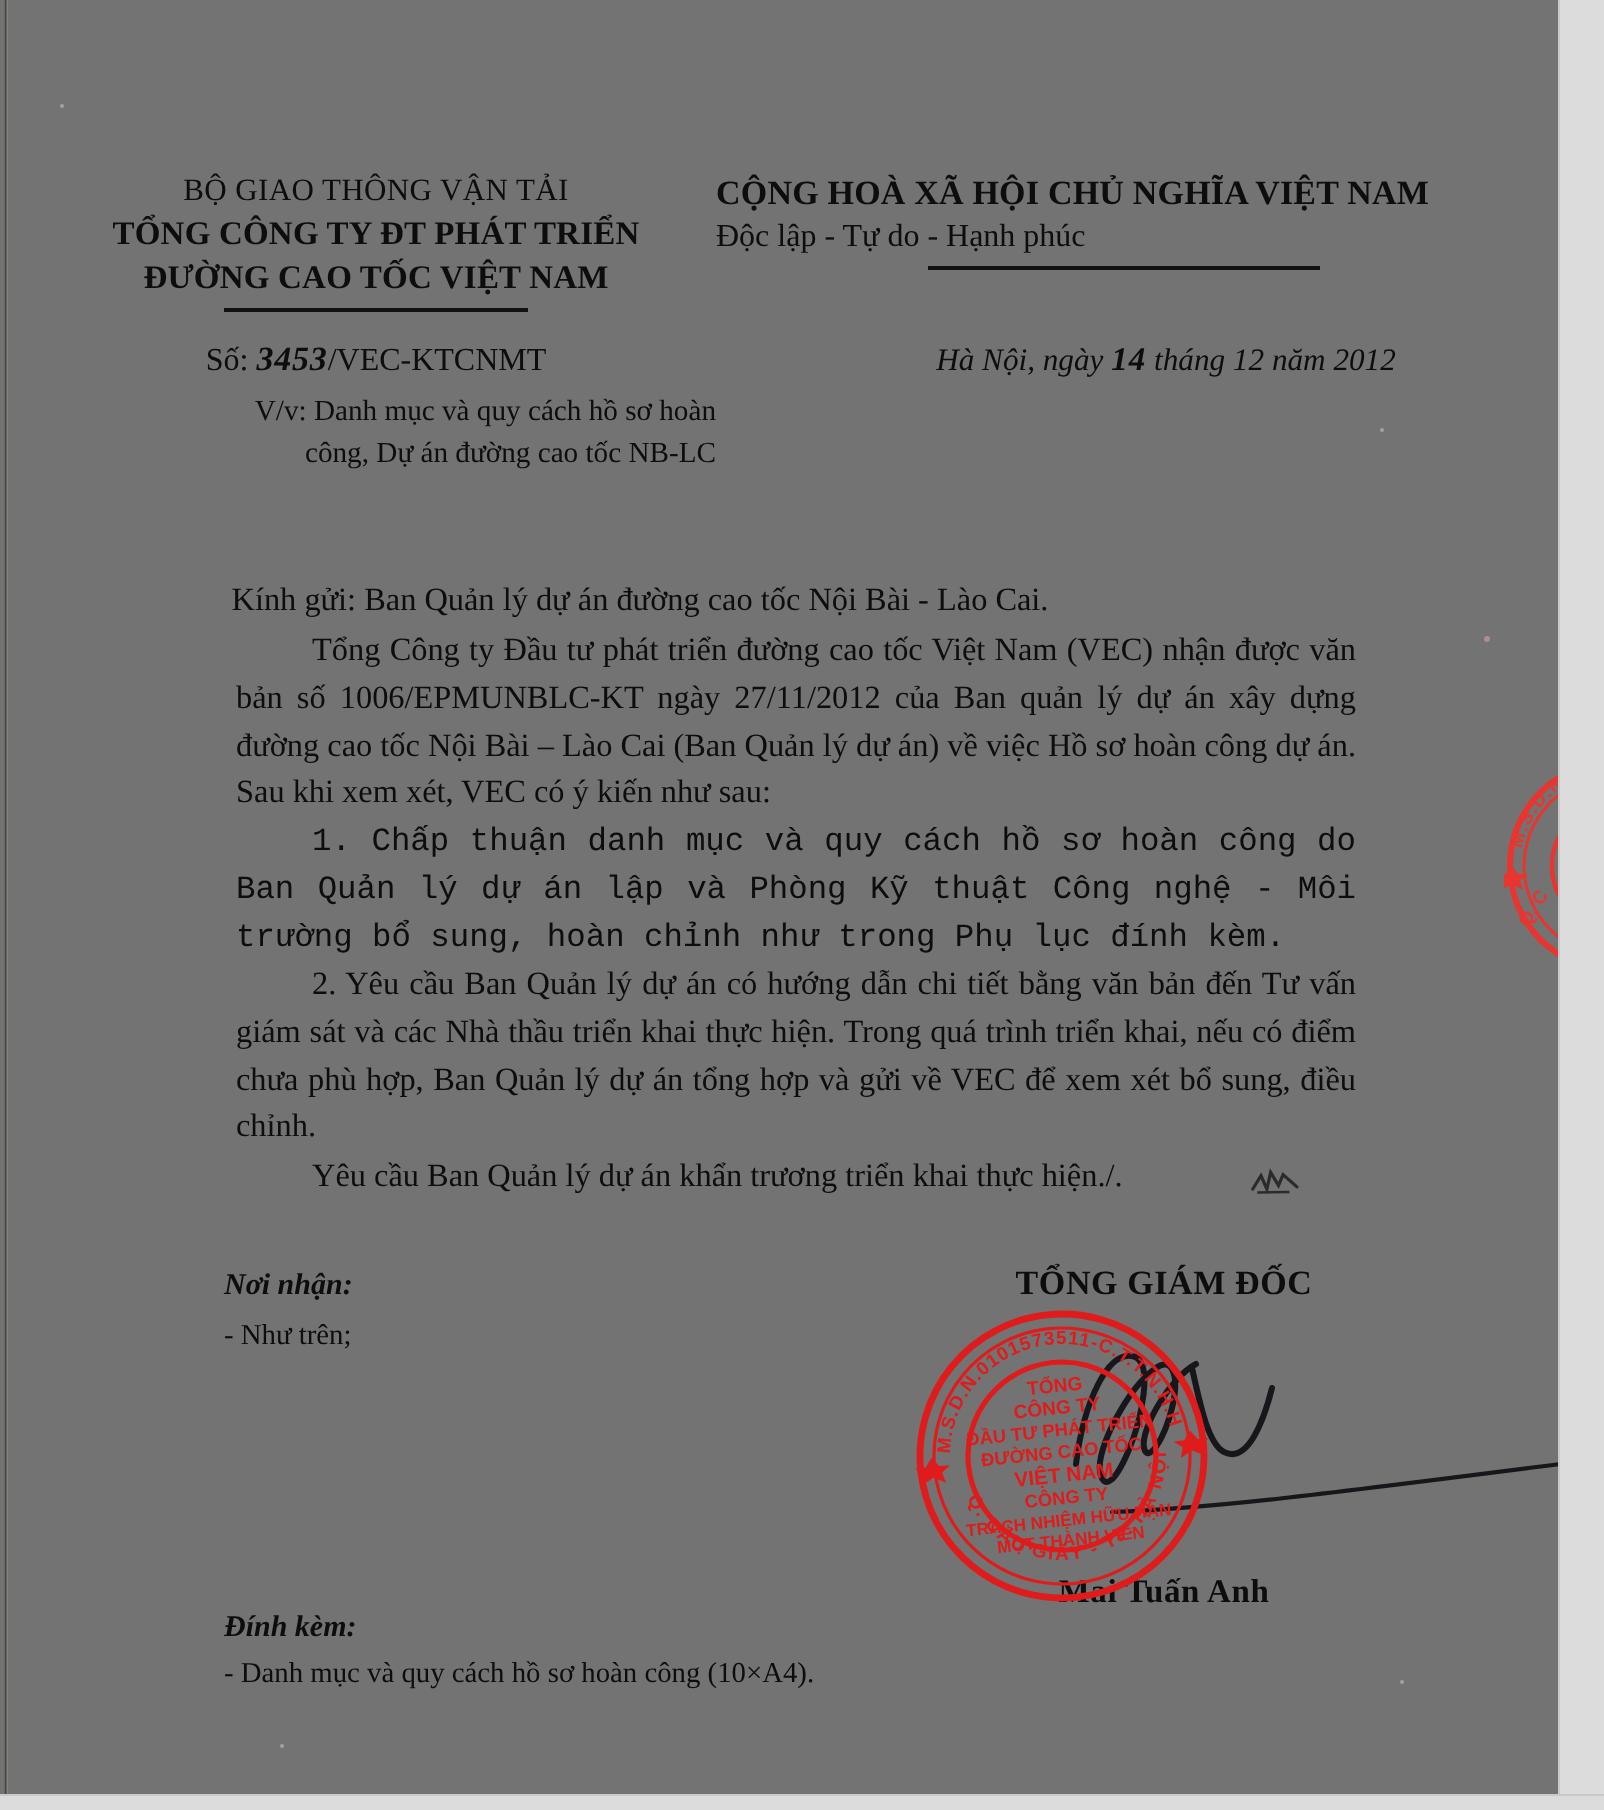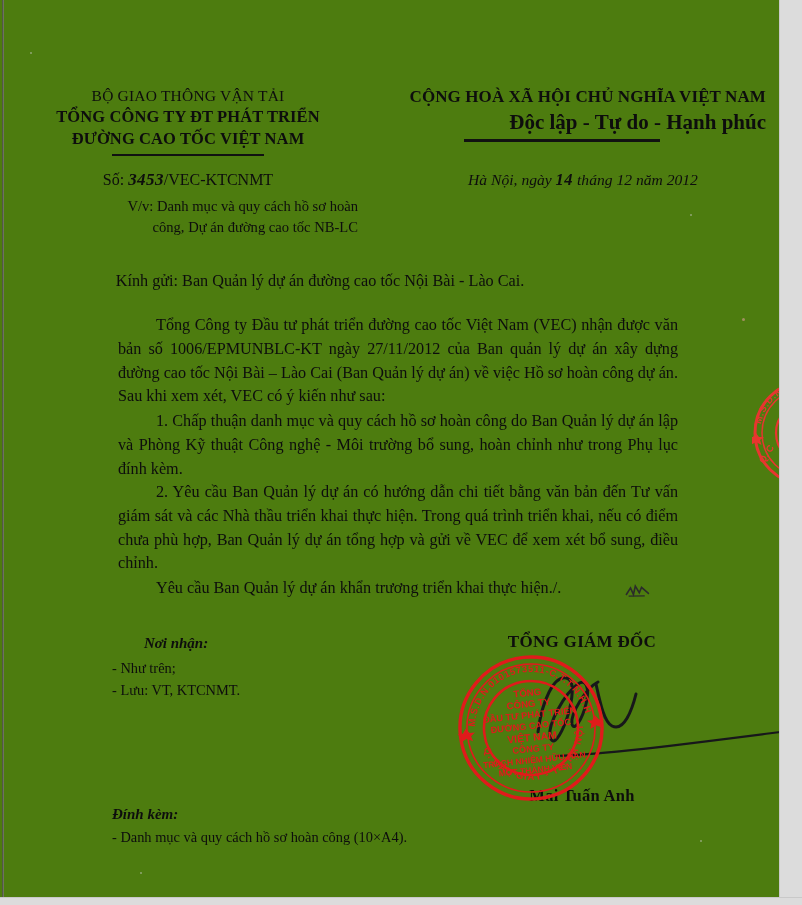--- a/index.html
+++ b/index.html
@@ -42,37 +42,37 @@
     left: 0; bottom: 0;
     width: 802px; height: 7px;
     background: #dcdcdc;
     border-top: 1px solid #c9c9c9;
   }
   .page {
     position: absolute;
     left: 0; top: 0;
     width: 780px;
     height: 898px;
-    background: #4d7c0f;
+    background: #737373;
   }
 
   
   .header {
     position: absolute;
     top: 86px; left: 0; width: 780px;
     display: flex;
   }
   .hdr-left {
     width: 340px;
     margin-left: 18px;
     text-align: center;
   }
   .hdr-right {
     flex: 1;
-    text-align: right;
+    text-align: left;
     padding-right: 14px;
   }
   .org-ministry {
     font-size: 15.5px;
     letter-spacing: .2px;
     line-height: 1.32;
     white-space: nowrap;
   }
   .org-name {
     font-weight: bold;
@@ -88,22 +88,22 @@
     margin: 4px auto 0;
   }
   .nation {
     font-weight: bold;
     font-size: 17px;
     letter-spacing: .1px;
     line-height: 1.3;
     white-space: nowrap;
   }
   .motto {
-    font-weight: bold;
-    font-size: 21px;
+    font-weight: normal;
+    font-size: 16px;
     line-height: 1.35;
     display: inline-block;
     white-space: nowrap;
   }
   .rule-motto {
     width: 196px;
     height: 2.2px;
     background: #111;
     margin: 3px auto 0;
   }
@@ -145,39 +145,39 @@
     font-weight: bold;
     font-style: italic;
     letter-spacing: .5px;
     font-size: 16.5px;
     margin-top: 24px;
   }
 
   
   .recipient {
     position: absolute;
-    top: 272px; left: 0; width: 640px;
+    top: 291px; left: 0; width: 640px;
     text-align: center;
     font-size: 16.2px;
   }
   .body-block {
     position: absolute;
     left: 118px;
     width: 560px;
     font-size: 16.2px;
     line-height: 1.47;
     text-align: justify;
     text-justify: inter-word;
   }
   .body-block p {
     margin: 0 0 9px 0;
     text-indent: 38px;
   }
   #para-intro { top: 314px; }
-  #para-item1 { top: 410px; }
+  #para-item1 { top: 410px; font-family: Liberation Mono, monospace; }
   #para-item2 { top: 481px; }
   #para-close { top: 577px; }
   #para-close p { margin-bottom: 15px; }
   .ink-mark {
     position: absolute;
     top: 582px; left: 624px;
     width: 26px; height: 18px;
     color: #222;
     font-size: 15px;
     transform: rotate(-8deg);
@@ -327,21 +327,20 @@
       <svg width="26" height="18" viewBox="0 0 26 18">
         <path d="M2 11 L7 5 L9 12 L12 4 L15 11 L18 6 L24 13" stroke="#2b2b2b" stroke-width="1.6" fill="none" stroke-linecap="round"></path>
         <path d="M4 13 L20 15" stroke="#2b2b2b" stroke-width="1.3" fill="none"></path>
       </svg>
     </div>
 
     <div class="recipients">
       <div class="ttl">Nơi nhận:</div>
       <ul>
         <li>- Như trên;</li>
-        <li>- Lưu: VT, KTCNMT.</li>
       </ul>
     </div>
 
     <div class="signature">
       <div class="sig-title">TỔNG GIÁM ĐỐC</div>
     </div>
 
     <div class="handsig">
       <svg width="280" height="120" viewBox="0 0 280 120">
         <path d="M18 72 C22 40, 34 16, 46 18 C58 20, 50 52, 44 66 C38 80, 32 86, 30 76 C28 64, 44 34, 58 24 C66 18, 70 28, 66 44 C62 60, 54 72, 52 64 C50 54, 66 28, 78 22" stroke="#17171b" stroke-width="3" fill="none" stroke-linecap="round" stroke-linejoin="round"></path>

